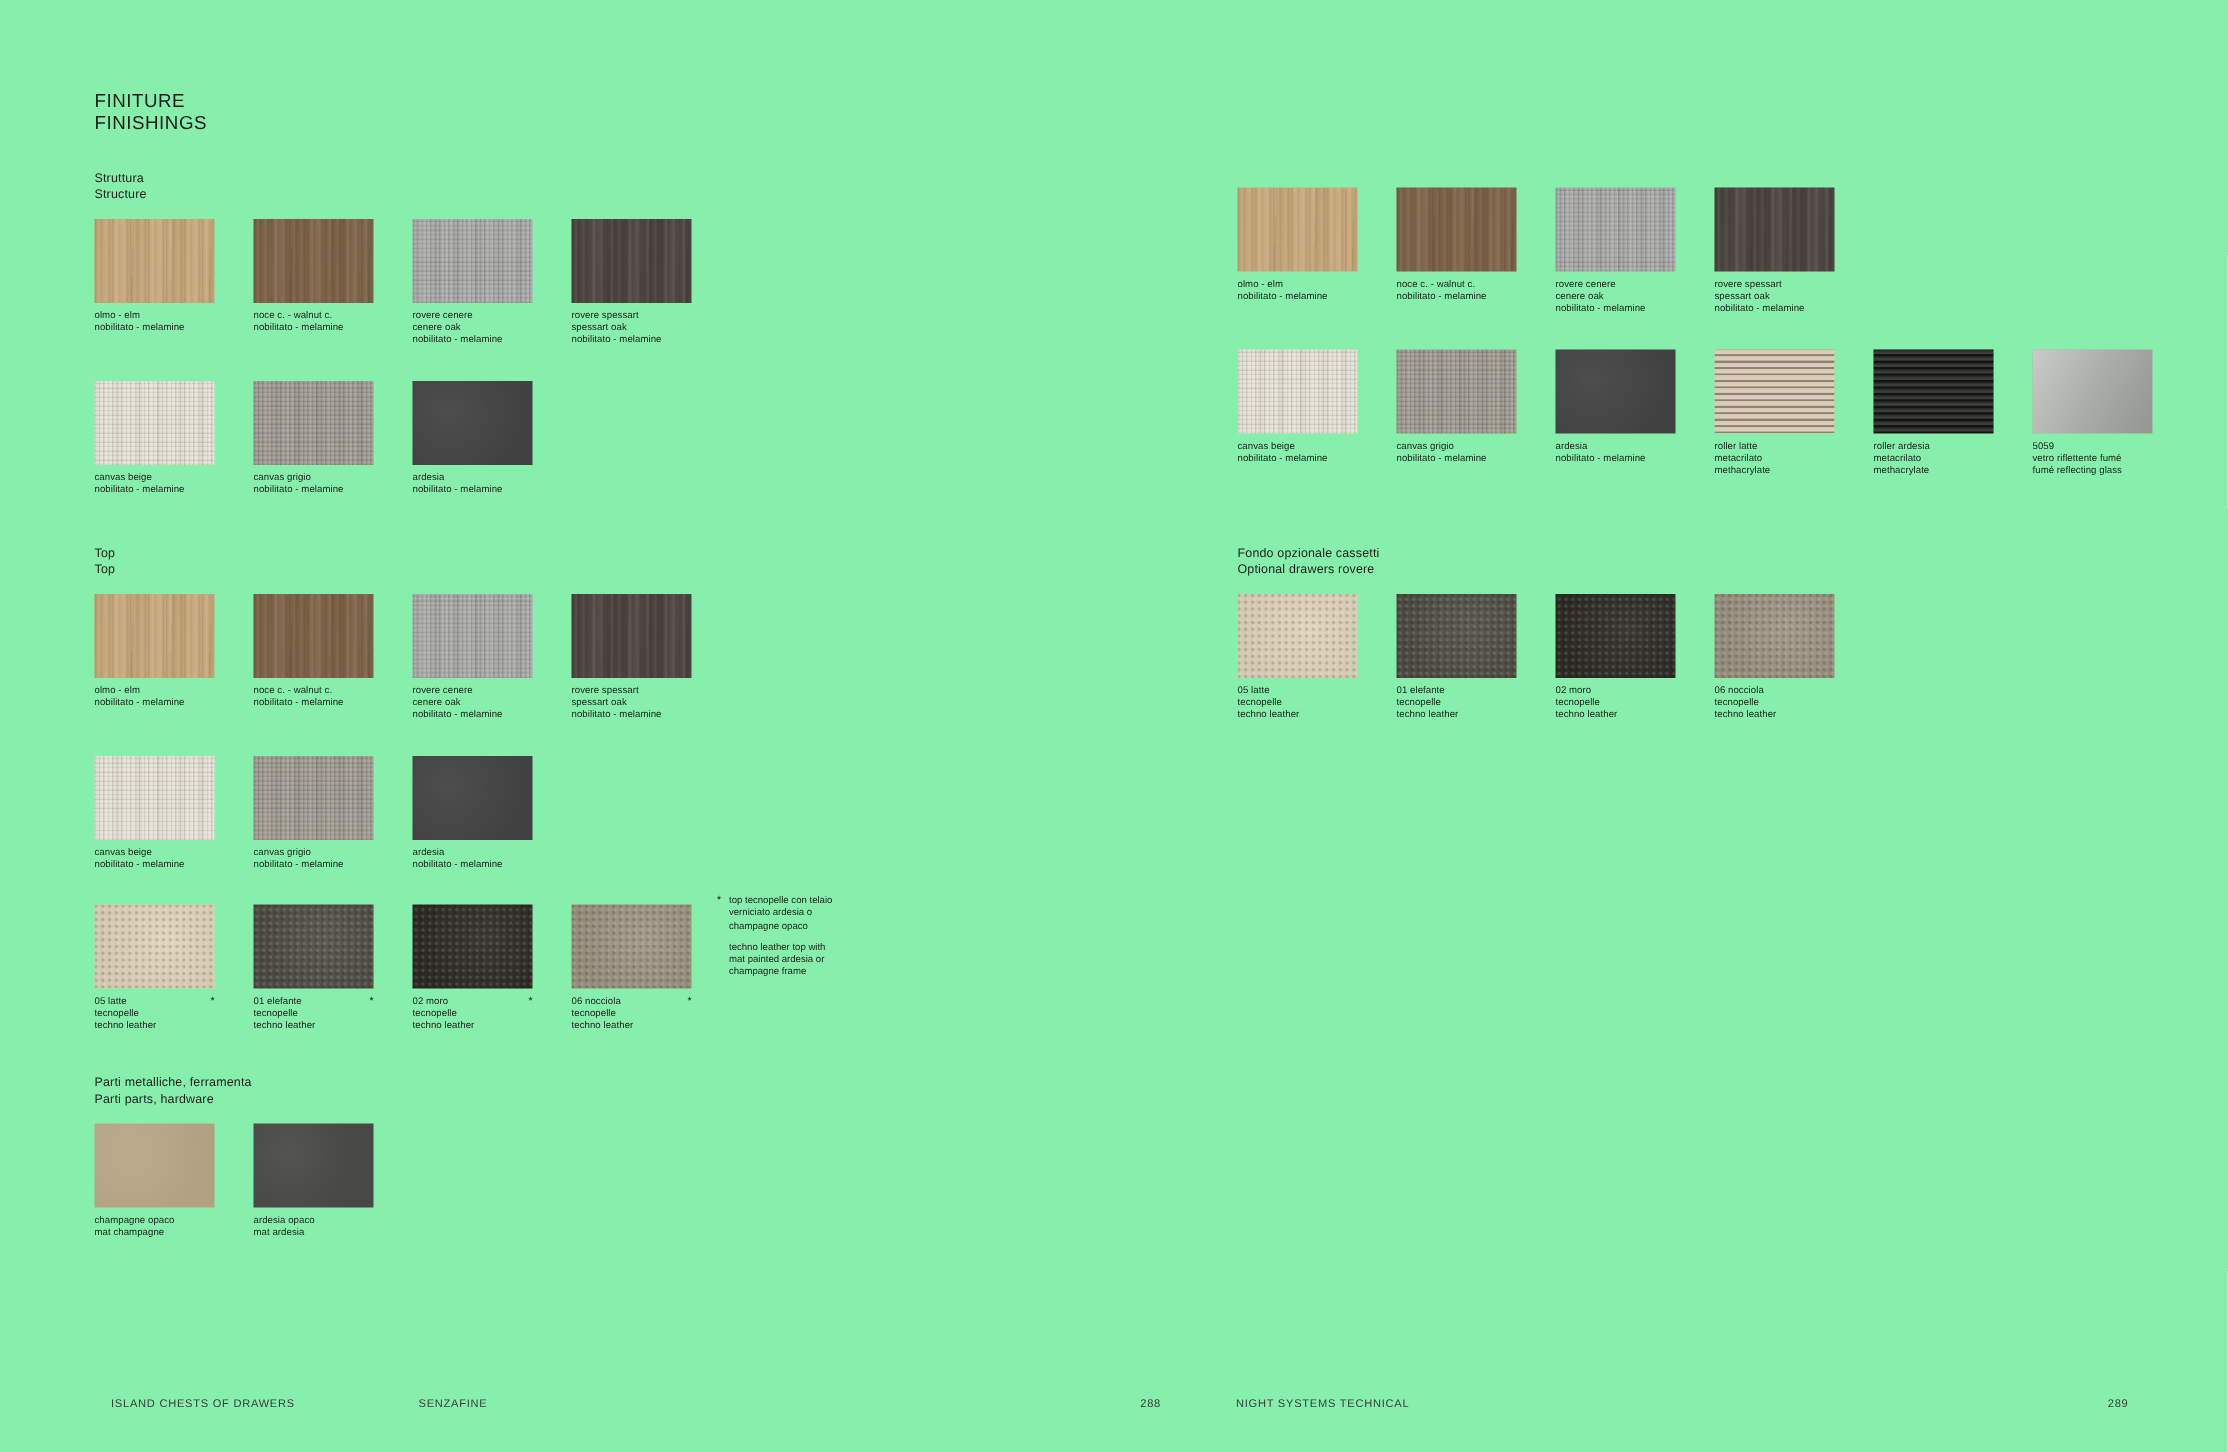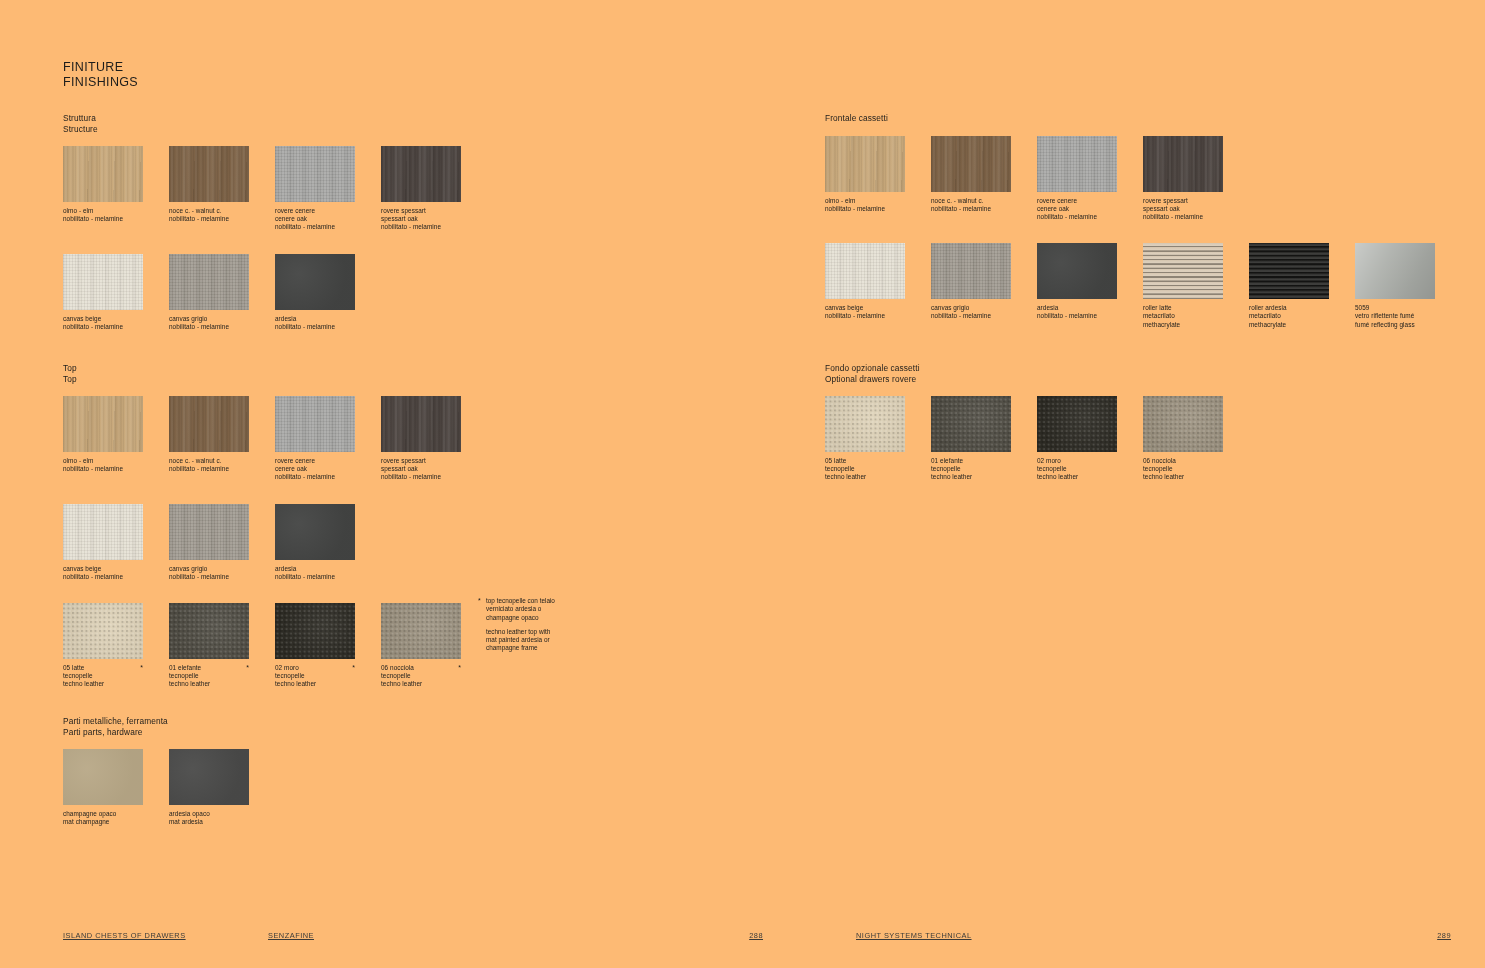--- a/index.html
+++ b/index.html
@@ -12,21 +12,21 @@
     height: 968px;
     font-family: "Liberation Sans", sans-serif;
     color: #1a1a1a;
     position: relative;
     overflow: hidden;
   }
 
   .page {
     position: absolute;
     inset: 0;
-    background: #fdba74;
+    background: #86efac;
   }
 
   
   .doc-title {
     position: absolute;
     left: 63px;
     top: 60px;
     font-size: 12.5px;
     line-height: 15px;
     letter-spacing: 0.35px;
@@ -107,22 +107,22 @@
   .footnote .fn-gap { height: 6px; }
 
   
   .footer {
     position: absolute;
     bottom: 28px;
     font-size: 7.4px;
     letter-spacing: 0.5px;
     color: #3a3a38;
   }
-  .footer-left  { left: 63px;  width: 700px; text-decoration: underline; }
-  .footer-right { left: 856px; width: 595px; text-decoration: underline; }
+  .footer-left  { left: 74px;  width: 700px; }
+  .footer-right { left: 824px; width: 595px; }
   .footer-row { display: flex; align-items: baseline; }
   .f-a { width: 205px; }
   .f-b { flex: 1; }
   .f-num { text-align: right; }
 
   
 
   
   .tex-wood::after {
     content: "";
@@ -419,21 +419,20 @@
             </div>
           </div>
         </div>
     </div>
   </div>
 
   <div class="col-right">
 
     <div class="section" style="top:113px;left:0;">
       <div class="section-head">
-        <div>Frontale cassetti</div>
       </div>
       <div class="swatch-row" style="margin-top:12px;">
           <div class="swatch-cell">
             <div class="swatch tex-wood" style="background-color: rgb(200, 168, 122);"></div>
             <div class="caption">
               <div>olmo - elm</div>
               <div>nobilitato - melamine</div>
             </div>
           </div>
           <div class="swatch-cell">

